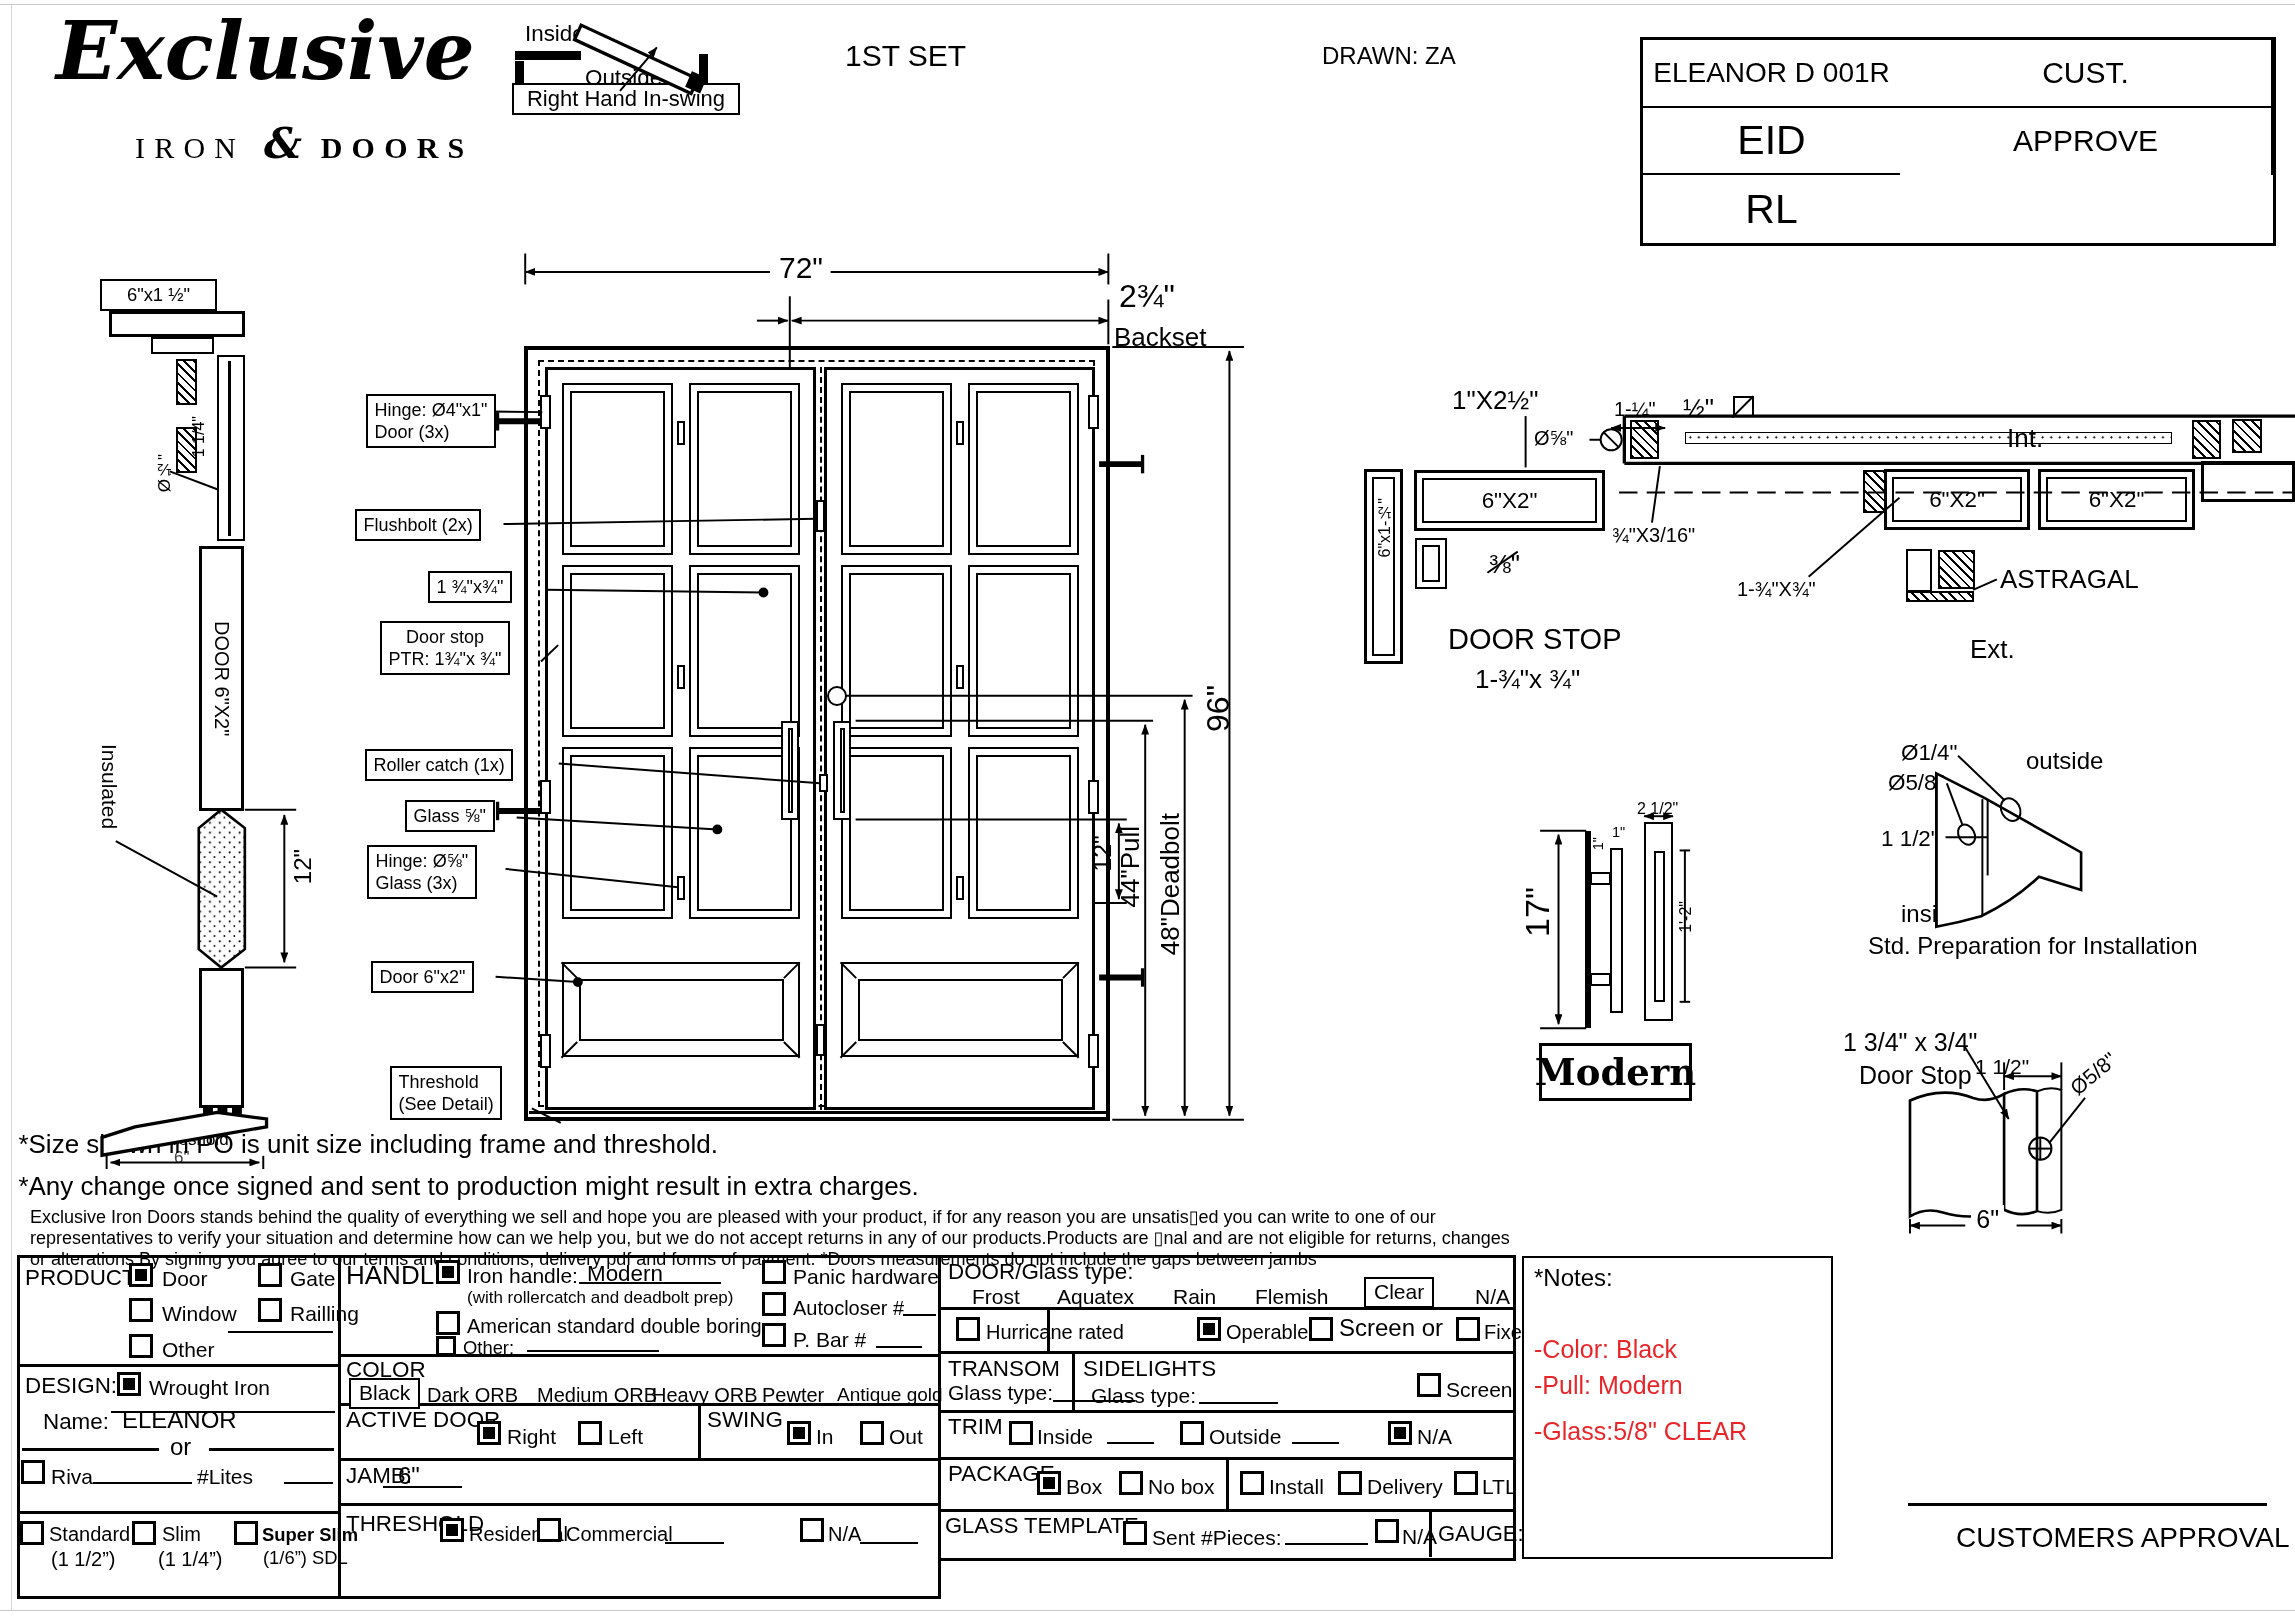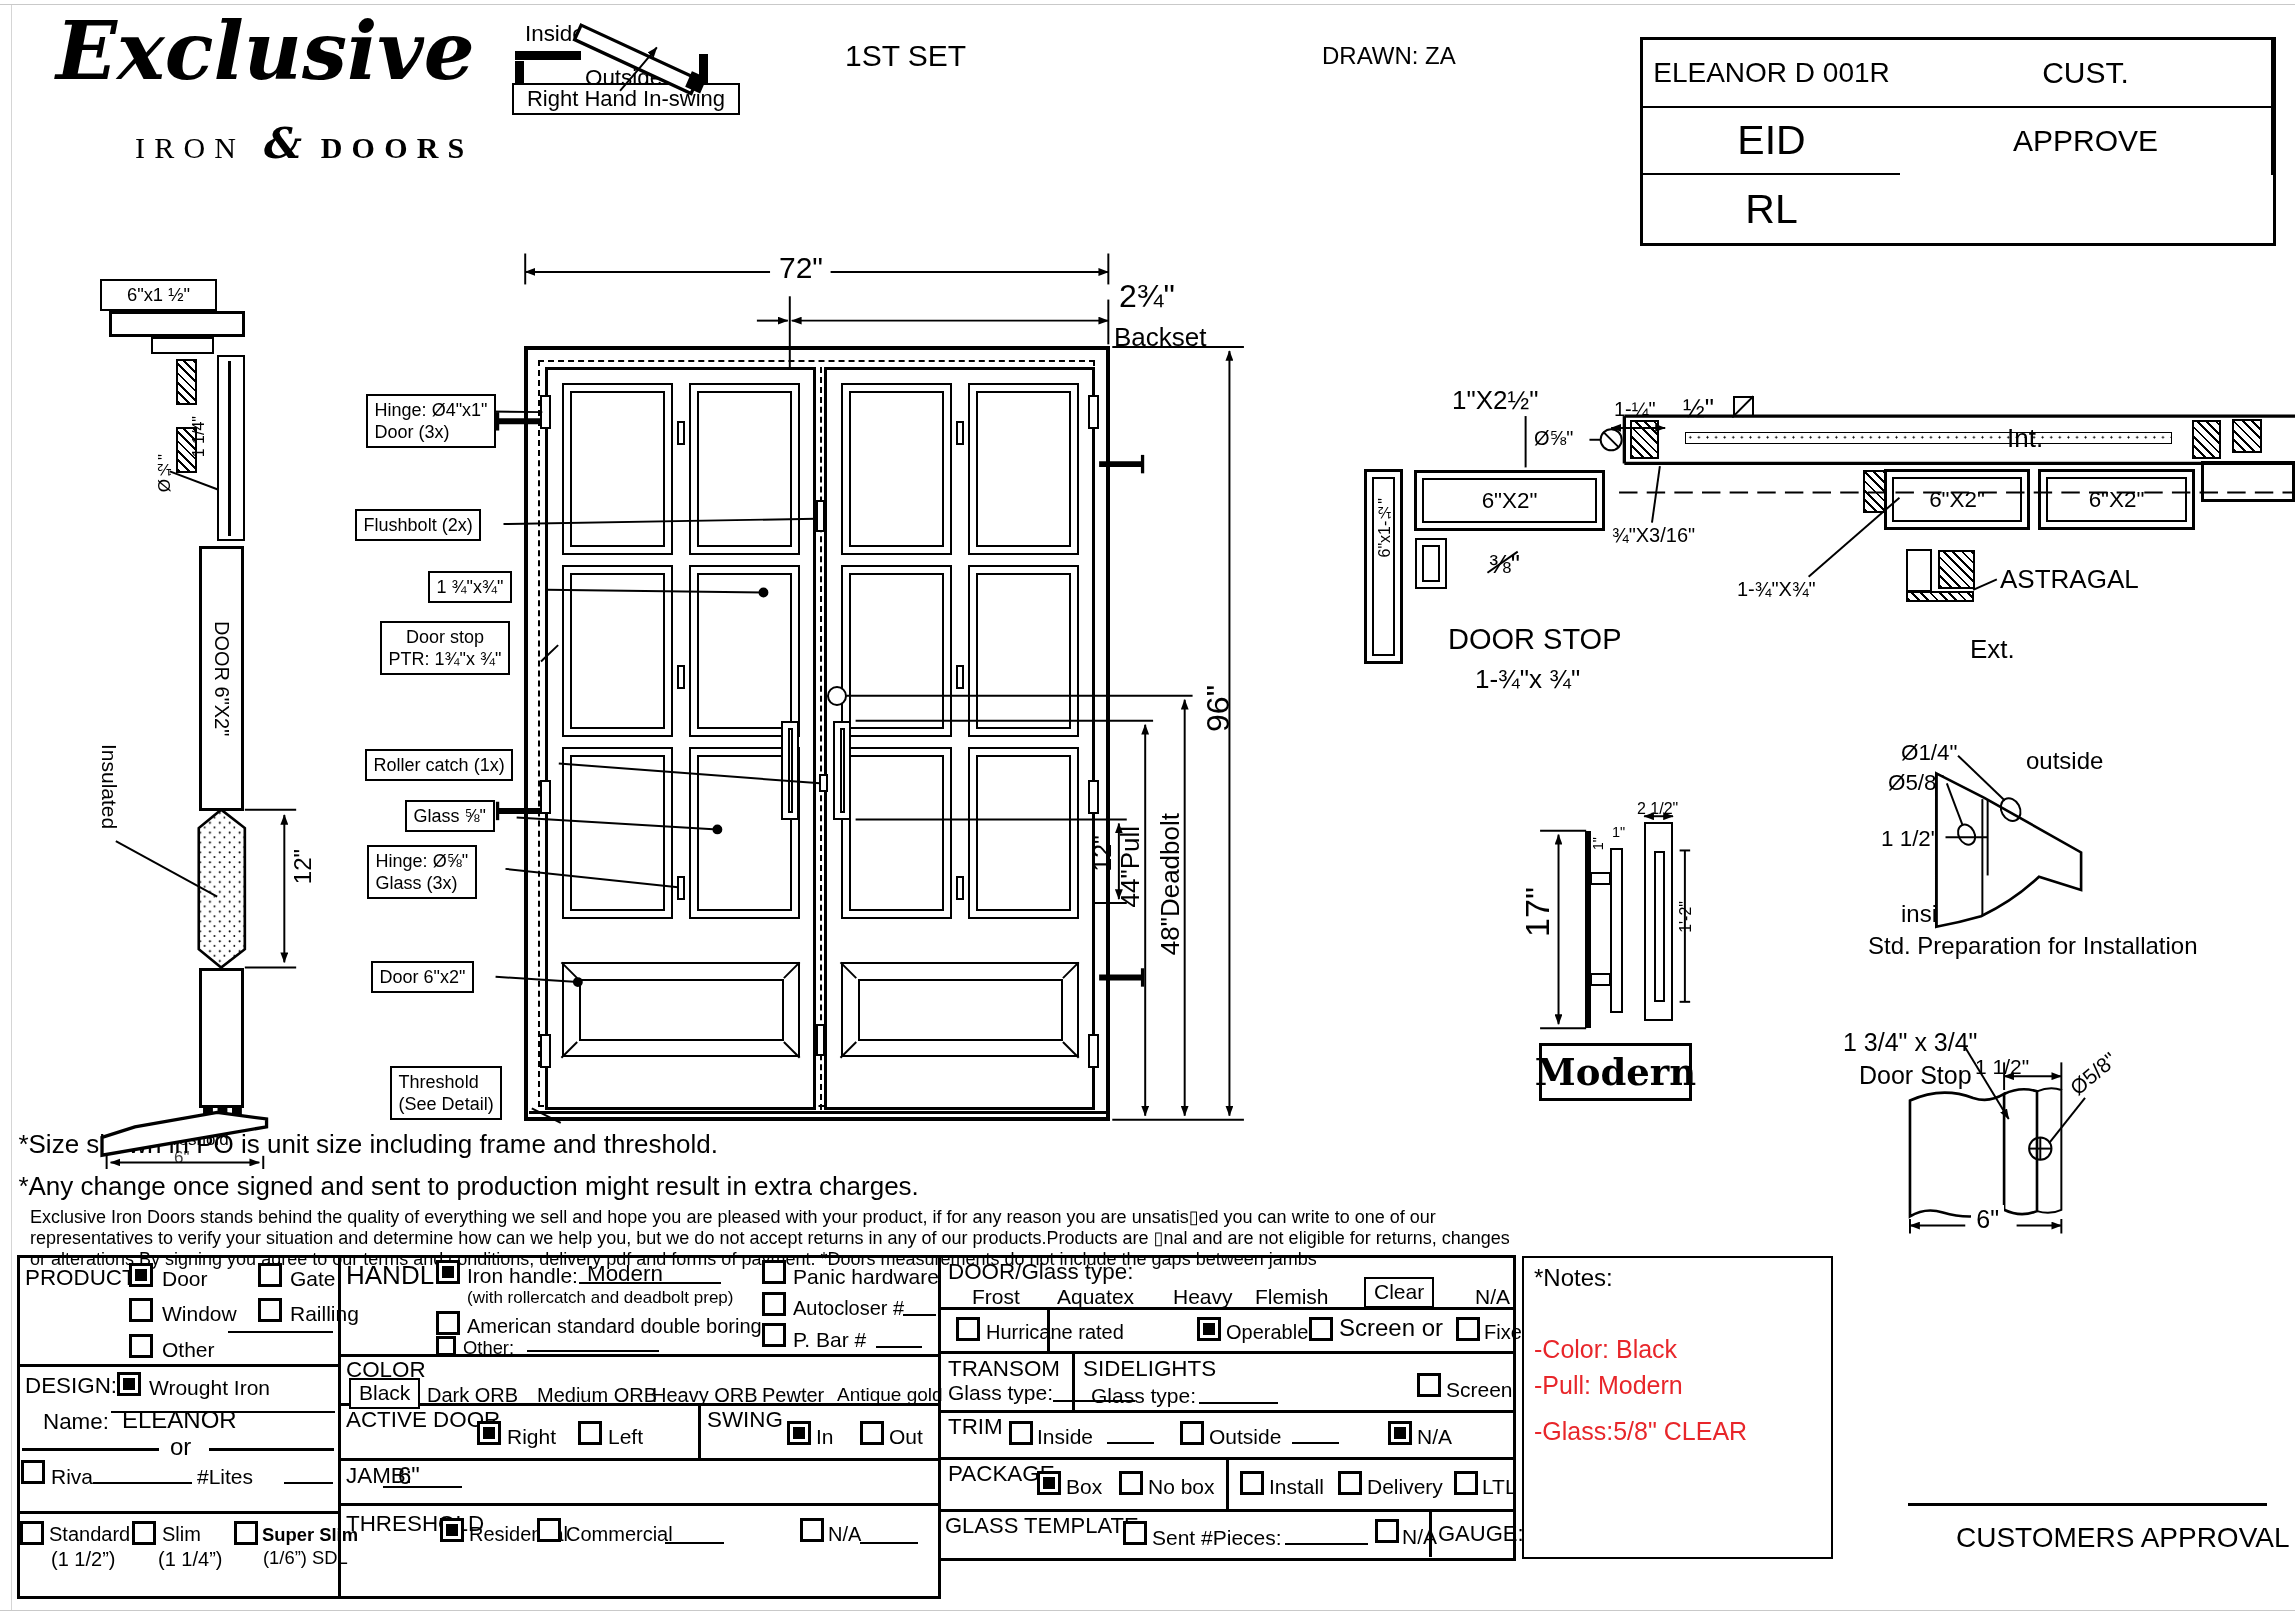--- a/index.html
+++ b/index.html
@@ -338,21 +338,21 @@
   <div class="cb" style="left:537px;top:1518px;"></div>
   <div class="t" style="left:566px;top:1523px;font-size:20px;">Commercial</div>
   <div class="ul" style="left:665px;top:1542px;width:59px;"></div>
   <div class="cb" style="left:800px;top:1518px;"></div>
   <div class="t" style="left:828px;top:1523px;font-size:20px;">N/A</div>
   <div class="ul" style="left:860px;top:1542px;width:58px;"></div>
 
   <div class="t" style="left:948px;top:1259px;font-size:22.4px;">DOOR/Glass type:</div>
   <div class="t" style="left:972px;top:1285px;font-size:21px;">Frost</div>
   <div class="t" style="left:1057px;top:1285px;font-size:21px;">Aquatex</div>
-  <div class="t" style="left:1173px;top:1285px;font-size:21px;">Heavy</div>
+  <div class="t" style="left:1173px;top:1285px;font-size:21px;">Rain</div>
   <div class="t" style="left:1255px;top:1285px;font-size:21px;">Flemish</div>
   <div class="optbox" style="left:1364px;top:1277px;">Clear</div>
   <div class="t" style="left:1475px;top:1285px;font-size:21px;">N/A</div>
 
   <div class="cb" style="left:956px;top:1317px;"></div>
   <div class="t" style="left:986px;top:1321px;font-size:20px;">Hurricane rated</div>
   <div class="cb on" style="left:1197px;top:1317px;"></div>
   <div class="t" style="left:1226px;top:1321px;font-size:20px;">Operable</div>
   <div class="cb" style="left:1309px;top:1317px;"></div>
   <div class="t" style="left:1339px;top:1315px;font-size:24px;">Screen or</div>

